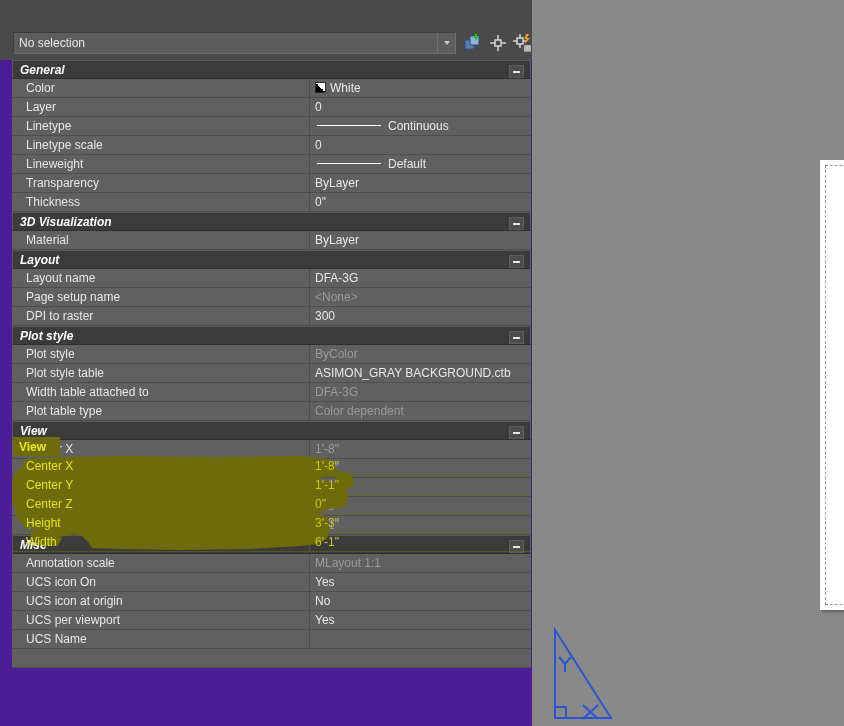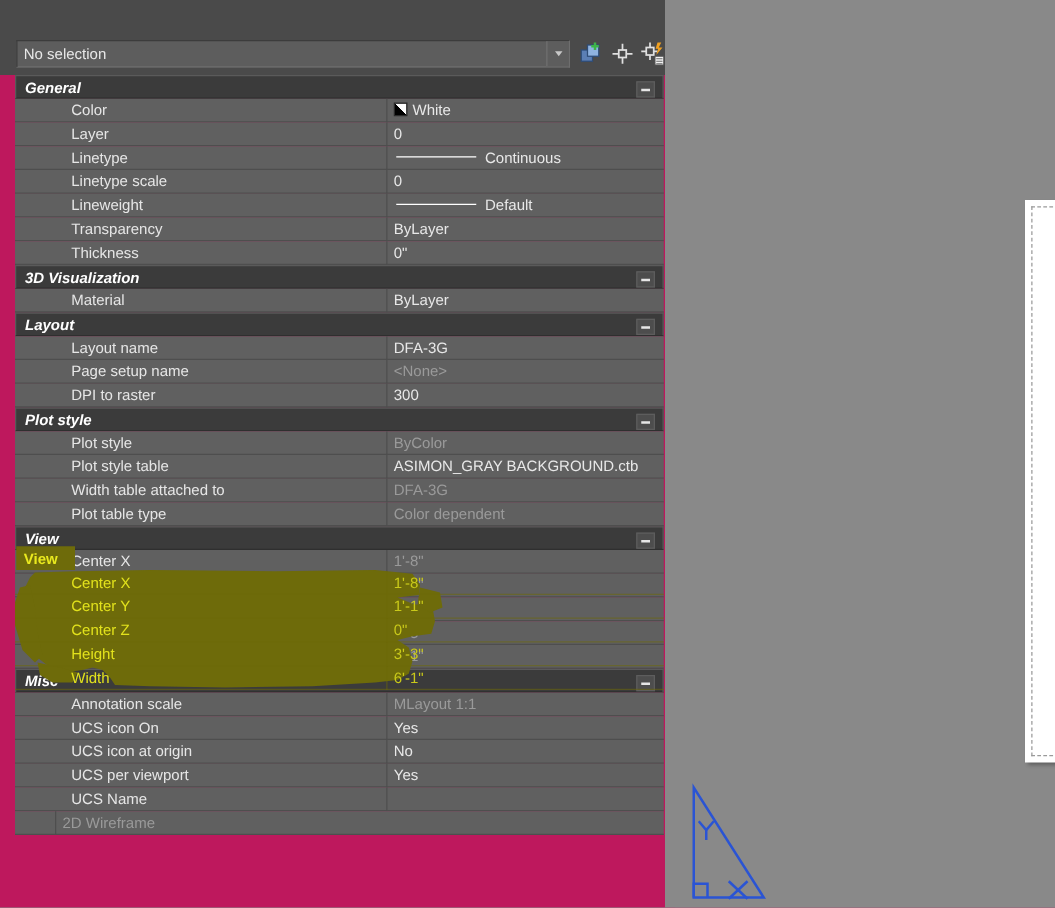--- a/index.html
+++ b/index.html
@@ -50,21 +50,21 @@
     width: 90px;
     height: 111px;
   }
 
   
   #properties-palette {
     position: absolute;
     left: 0; top: 0;
     width: 532px;
     height: 726px;
-    background: #be185d;
+    background: #4c1d95;
   }
   #palette-topbar {
     position: absolute;
     left: 0; top: 0;
     width: 532px; height: 28px;
     background: #4a4a4a;
   }
 
   
   #selection-row {
@@ -164,21 +164,21 @@
     position: relative;
     height: 19px;
     background: #606060;
     border-bottom: 1px solid #4e4e4e;
     box-sizing: border-box;
     display: flex;
     align-items: center;
   }
   .prop-label {
     width: 265px;
-    padding-left: 45px;
+    padding-left: 14px;
     box-sizing: border-box;
     color: #e6e6e6;
     font-size: 12px;
     white-space: nowrap;
     overflow: hidden;
   }
   .prop-value {
     flex: 1;
     padding-left: 5px;
     border-left: 1px solid #4e4e4e;
@@ -450,21 +450,20 @@
       </div>
       <div class="prop-row">
         <div class="prop-label">UCS per viewport</div>
         <div class="prop-value">Yes</div>
       </div>
       <div class="prop-row">
         <div class="prop-label">UCS Name</div>
         <div class="prop-value"></div>
       </div>
       <div class="prop-row">
-        <div class="prop-value dim">2D Wireframe</div>
       </div>
     </div>
 
   <svg id="highlight-layer" viewBox="0 0 532 726" xmlns="http://www.w3.org/2000/svg">
     <g fill="#6e6b0a">
 
       <rect x="13" y="437" width="47" height="19"></rect>
 
       <path d="
         M 24 462

